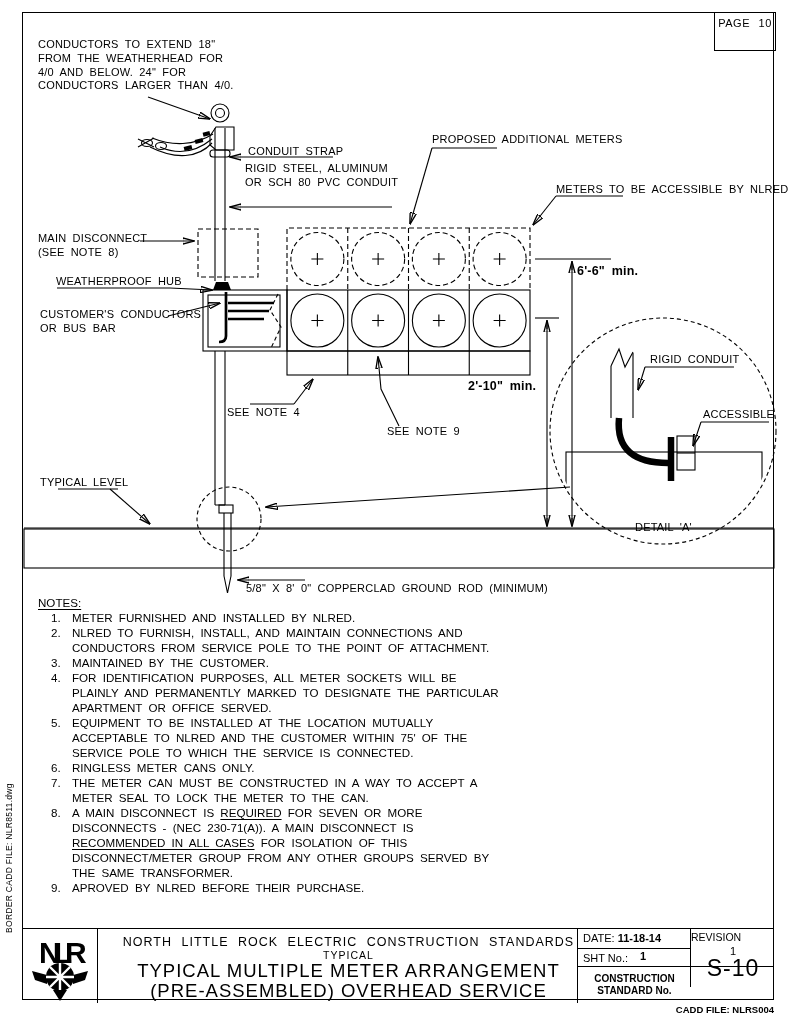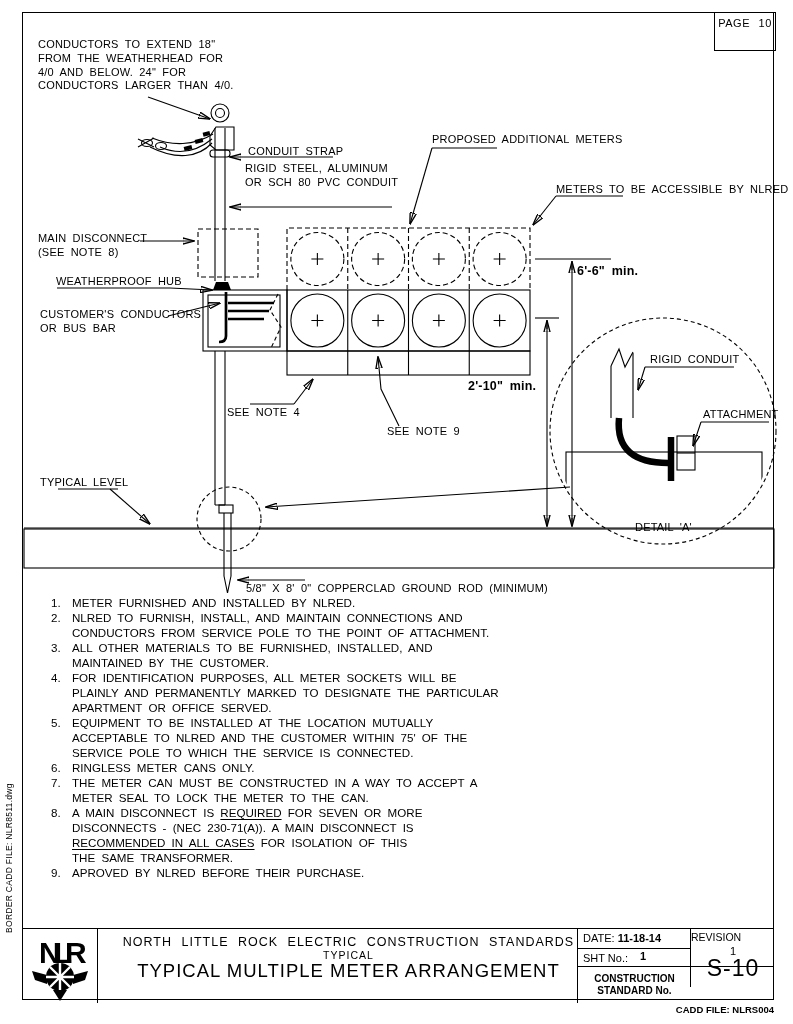--- a/index.html
+++ b/index.html
@@ -207,42 +207,42 @@
 OR BUS BAR</div>
   <div class="lbl" style="left:432px;top:133px">PROPOSED ADDITIONAL METERS</div>
   <div class="lbl" style="left:556px;top:183px">METERS TO BE ACCESSIBLE BY NLRED</div>
   <div class="lbl dim" style="left:577px;top:264px">6'-6" min.</div>
   <div class="lbl dim" style="left:468px;top:379px">2'-10" min.</div>
   <div class="lbl" style="left:227px;top:406px">SEE NOTE 4</div>
   <div class="lbl" style="left:387px;top:425px">SEE NOTE 9</div>
   <div class="lbl" style="left:40px;top:476px">TYPICAL LEVEL</div>
   <div class="lbl" style="left:246px;top:582px">5/8" X 8' 0" COPPERCLAD GROUND ROD (MINIMUM)</div>
   <div class="lbl" style="left:650px;top:353px">RIGID CONDUIT</div>
-  <div class="lbl" style="left:703px;top:408px">ATTACHMENT</div>
+  <div class="lbl" style="left:703px;top:408px">ACCESSIBLE</div>
   <div class="lbl" style="left:635px;top:521px">DETAIL 'A'</div>
 
   <div id="notes">
+    <div id="notes-heading">NOTES:</div>
     <div id="notes-list">
         <div class="note-item">
           <span class="note-num">1.</span>
           <div class="note-body">
             <div class="note-line"><span>METER FURNISHED AND INSTALLED BY NLRED.</span></div>
           </div>
         </div>
         <div class="note-item">
           <span class="note-num">2.</span>
           <div class="note-body">
             <div class="note-line"><span>NLRED TO FURNISH, INSTALL, AND MAINTAIN CONNECTIONS AND</span></div>
             <div class="note-line"><span>CONDUCTORS FROM SERVICE POLE TO THE POINT OF ATTACHMENT.</span></div>
           </div>
         </div>
         <div class="note-item">
           <span class="note-num">3.</span>
           <div class="note-body">
-            <div class="note-line"><span>ALL OTHER MATERIALS TO BE FURNISHED, INSTALLED, AND</span></div>
             <div class="note-line"><span>MAINTAINED BY THE CUSTOMER.</span></div>
           </div>
         </div>
         <div class="note-item">
           <span class="note-num">4.</span>
           <div class="note-body">
             <div class="note-line"><span>FOR IDENTIFICATION PURPOSES, ALL METER SOCKETS WILL BE</span></div>
             <div class="note-line"><span>PLAINLY AND PERMANENTLY MARKED TO DESIGNATE THE PARTICULAR</span></div>
             <div class="note-line"><span>APARTMENT OR OFFICE SERVED.</span></div>
           </div>
@@ -267,20 +267,21 @@
             <div class="note-line"><span>THE METER CAN MUST BE CONSTRUCTED IN A WAY TO ACCEPT A</span></div>
             <div class="note-line"><span>METER SEAL TO LOCK THE METER TO THE CAN.</span></div>
           </div>
         </div>
         <div class="note-item">
           <span class="note-num">8.</span>
           <div class="note-body">
             <div class="note-line"><span>A MAIN DISCONNECT IS </span><span class="u">REQUIRED</span><span> FOR SEVEN OR MORE</span></div>
             <div class="note-line"><span>DISCONNECTS - (NEC 230-71(A)). A MAIN DISCONNECT IS</span></div>
             <div class="note-line"><span class="u">RECOMMENDED IN ALL CASES</span><span> FOR ISOLATION OF THIS</span></div>
+            <div class="note-line"><span>DISCONNECT/METER GROUP FROM ANY OTHER GROUPS SERVED BY</span></div>
             <div class="note-line"><span>THE SAME TRANSFORMER.</span></div>
           </div>
         </div>
         <div class="note-item">
           <span class="note-num">9.</span>
           <div class="note-body">
             <div class="note-line"><span>APROVED BY NLRED BEFORE THEIR PURCHASE.</span></div>
           </div>
         </div>
       </div>
@@ -297,20 +298,21 @@
           <g stroke="#fff" stroke-width="2.4">
             <path d="M0,-14 V14 M-14,0 H14 M-10,-10 L10,10 M-10,10 L10,-10"></path>
           </g>
           <polygon points="-7,13 7,13 0,24" fill="#000"></polygon>
         </g>
       </svg>
     </div>
     <div class="tb-line" style="left:76px;top:6px;width:501px;font-size:12.5px;letter-spacing:1px;word-spacing:5px">NORTH LITTLE ROCK ELECTRIC CONSTRUCTION STANDARDS</div>
     <div class="tb-line" style="left:76px;top:20px;width:501px;font-size:10.5px;letter-spacing:1px">TYPICAL</div>
     <div class="tb-line" style="left:76px;top:31px;width:501px;font-size:18.5px;letter-spacing:1px">TYPICAL MULTIPLE METER ARRANGEMENT</div>
+    <div class="tb-line" style="left:76px;top:51px;width:501px;font-size:18.5px;letter-spacing:1px">(PRE-ASSEMBLED) OVERHEAD SERVICE</div>
 
     <div class="tb-cell" style="left:555px;top:0;width:113px;height:20px;border-left:1.4px solid #000;border-bottom:1.4px solid #000">
       <span style="position:absolute;left:5px;top:3px;font-size:11px">
         <span>DATE:</span>
         <span style="font-weight:bold">11-18-14</span>
       </span>
     </div>
     <div class="tb-cell" style="left:555px;top:20px;width:113px;height:18px;border-left:1.4px solid #000;border-bottom:1.4px solid #000">
       <span style="position:absolute;left:5px;top:3px;font-size:11px">SHT No.:</span>
       <span style="position:absolute;left:62px;top:1px;font-size:11px;font-weight:bold">1</span>

